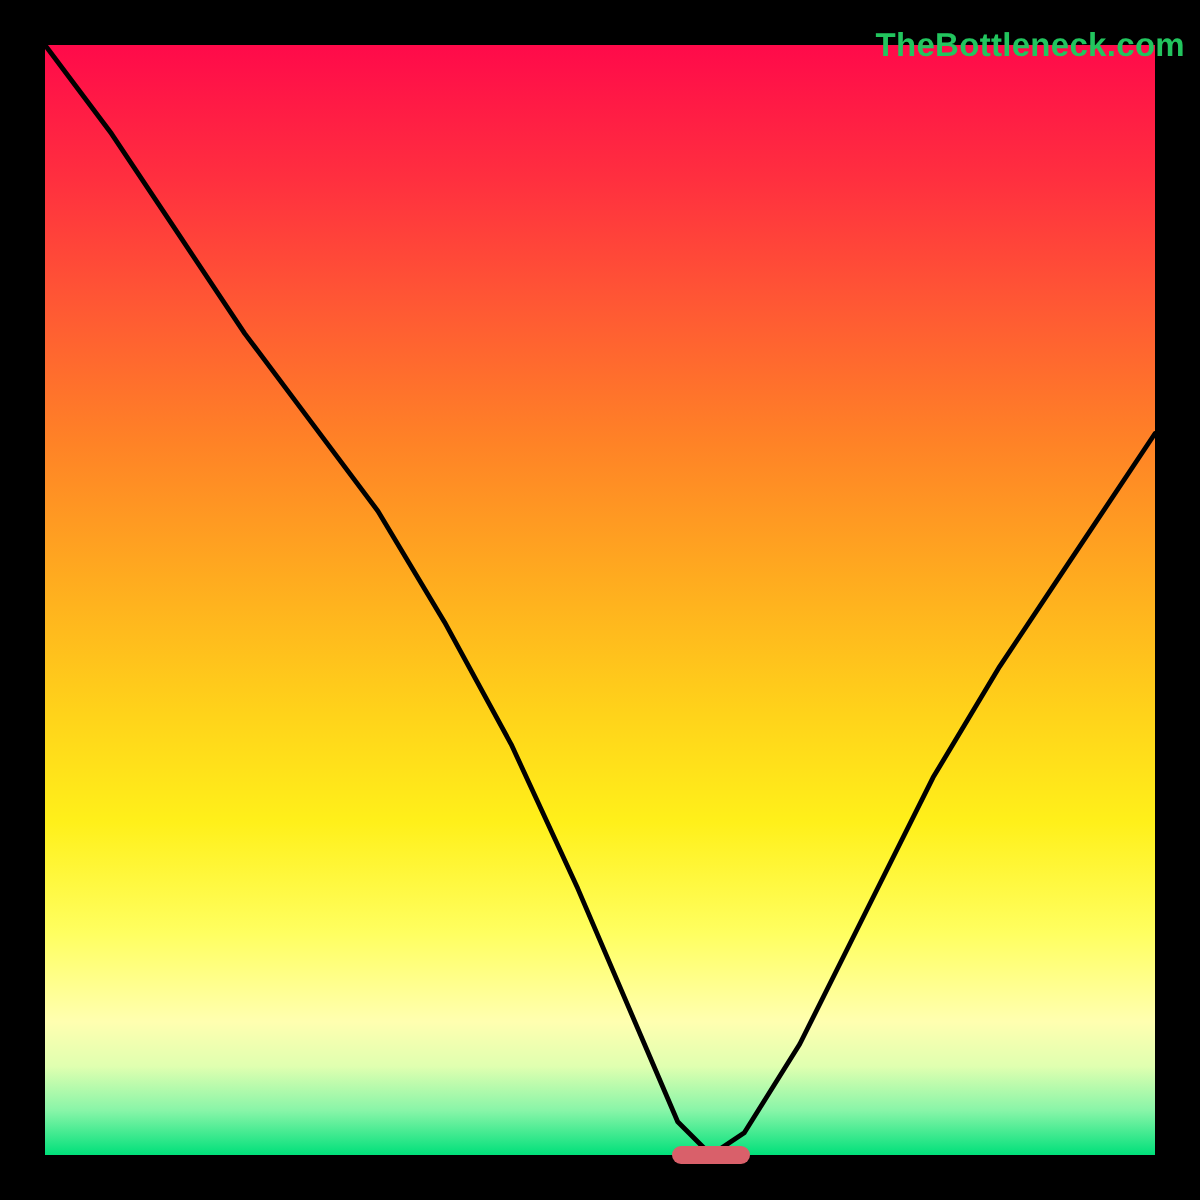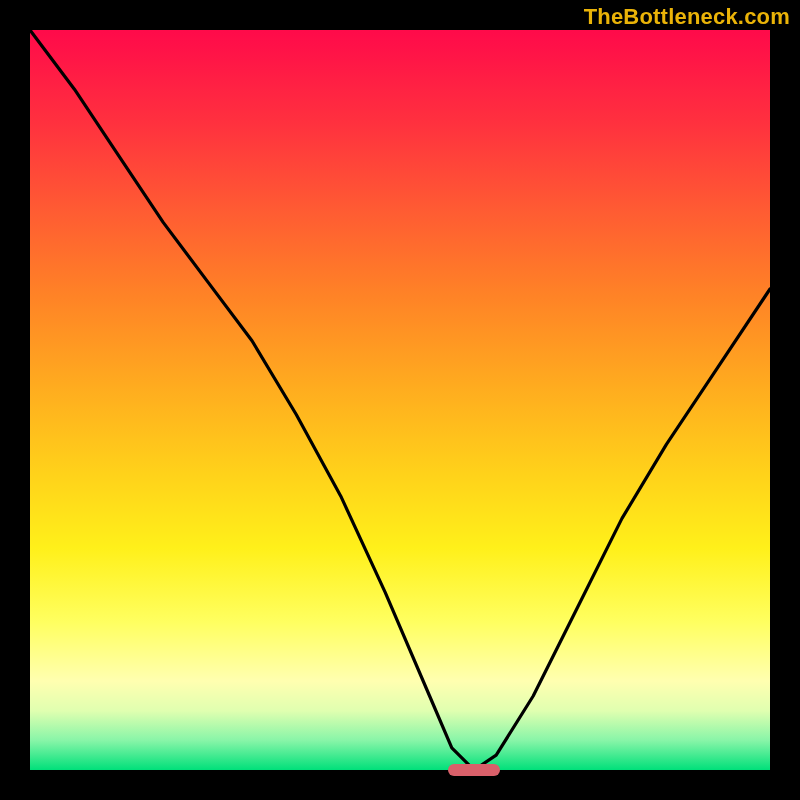--- a/index.html
+++ b/index.html
@@ -53,23 +53,23 @@
     stroke-linejoin: round;
     stroke-linecap: round;
   }
   .marker {
     position: absolute;
     background: #d9606a;
     border-radius: 999px;
   }
   .watermark {
     position: absolute;
-    top: 4px;
+    top: 17px;
     right: 10px;
-    color: #eab308;
+    color: #22c55e;
     font-size: 22px;
     font-weight: 600;
     letter-spacing: 0.2px;
     user-select: none;
     text-align: right;
   }
 </style>
 </head>
 <body>
 

